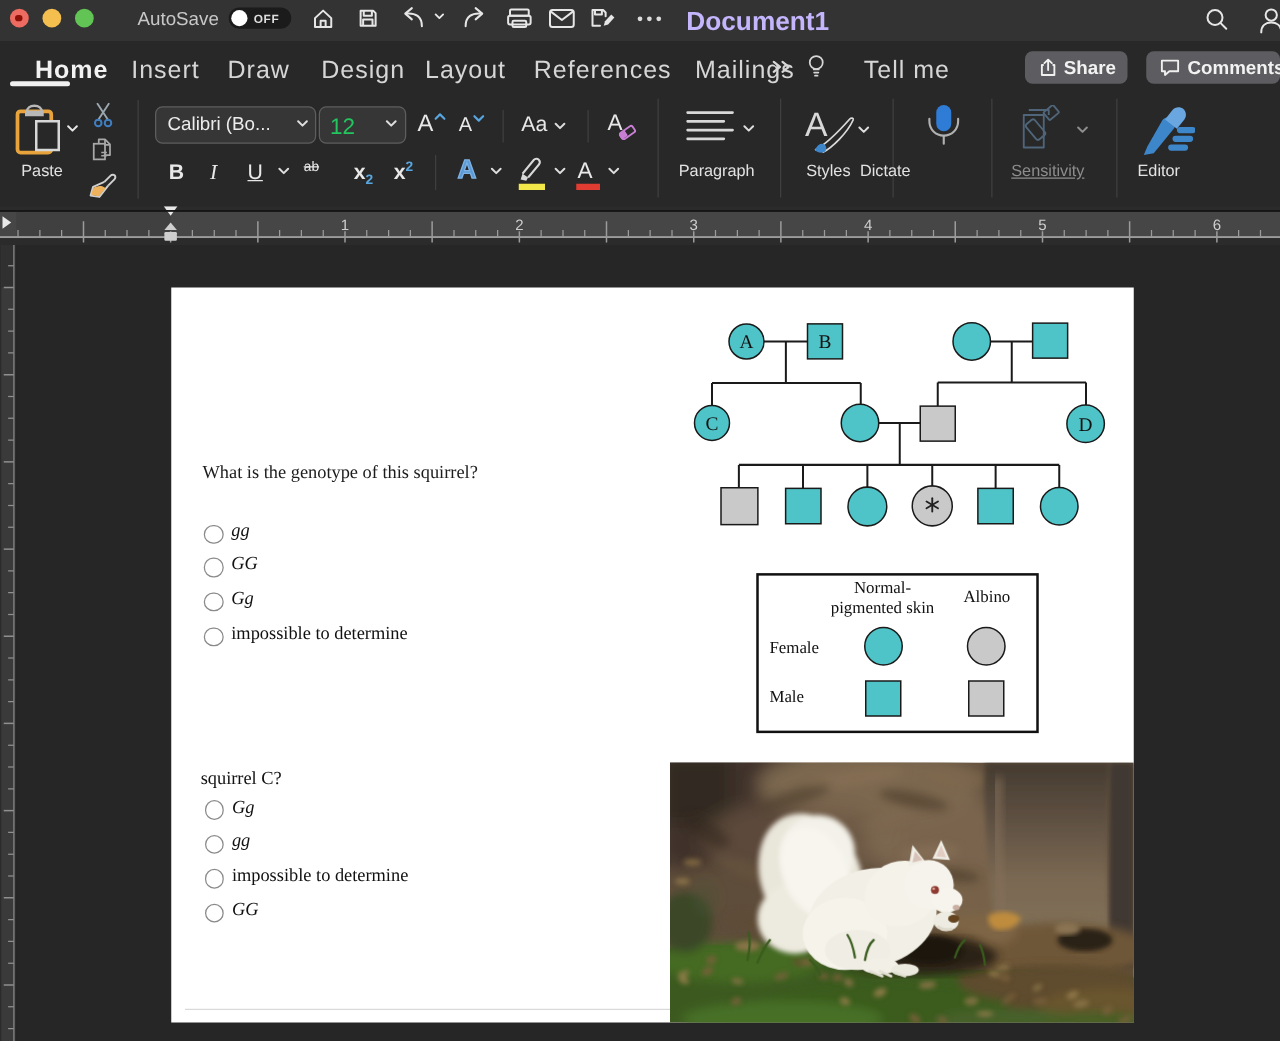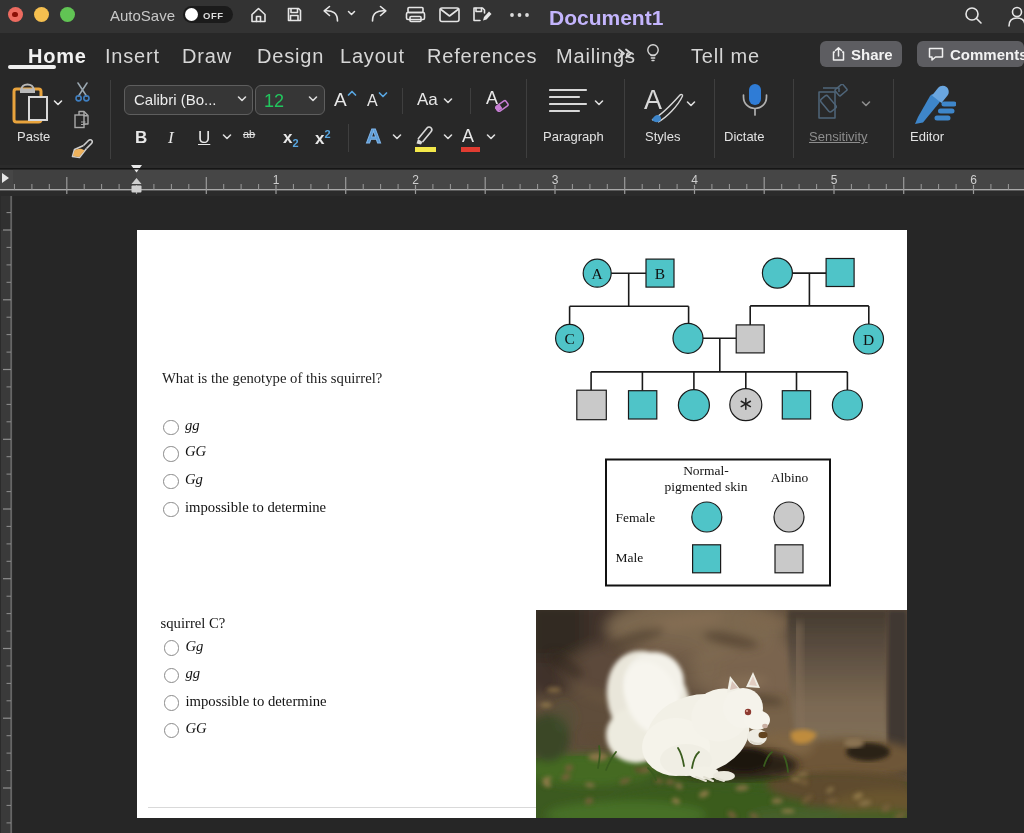--- a/index.html
+++ b/index.html
@@ -207,21 +207,21 @@
 <svg class="abs" style="left:686px;top:100px;" width="10" height="9" viewBox="0 0 10 9" fill="none">
     <path d="M1.5 2 L5 5.5 L8.5 2" stroke="#dddddd" stroke-width="1.6" stroke-linecap="round" stroke-linejoin="round"></path>
   </svg>
 <div class="lbl" style="left:645px;top:129px;">Styles</div>
 <div class="vdiv" style="left:714px;top:79px;height:79px;"></div>
 <svg class="abs" style="left:740px;top:83px;" width="30" height="42" viewBox="0 0 30 42" fill="none">
     <rect x="9" y="1" width="12" height="21" rx="6" fill="#2f7cd6"></rect>
     <path d="M3.5 12 V14 C3.5 20.5 8.5 25.5 15 25.5 C21.5 25.5 26.5 20.5 26.5 14 V12" stroke="#b0b0b0" stroke-width="1.7" stroke-linecap="round" fill="none"></path>
     <path d="M15 26 V32" stroke="#b0b0b0" stroke-width="1.7" stroke-linecap="round"></path>
   </svg>
-<div class="lbl" style="left:724px;top:129px;">Dictate</div>
+<div class="lbl" style="left:688px;top:129px;">Dictate</div>
 <div class="vdiv" style="left:793px;top:79px;height:79px;"></div>
 <svg class="abs" style="left:815px;top:84px;" width="42" height="38" viewBox="0 0 42 38" fill="none">
     <path d="M4 8 H20 V34 H4 Z M8 4 H24 V8" stroke="#4f6579" stroke-width="1.5" stroke-linejoin="round"></path>
     <rect x="9" y="12" width="9" height="16" rx="2" transform="rotate(-40 13 20)" stroke="#4f6579" stroke-width="1.5"></rect>
     <rect x="21" y="2" width="10" height="8" rx="1" transform="rotate(-40 26 6)" stroke="#4f6579" stroke-width="1.5"></rect>
   </svg>
 <svg class="abs" style="left:861px;top:100px;" width="10" height="9" viewBox="0 0 10 9" fill="none">
     <path d="M1.5 2 L5 5.5 L8.5 2" stroke="#8d8d8d" stroke-width="1.6" stroke-linecap="round" stroke-linejoin="round"></path>
   </svg>
 <div class="glbl" style="left:809px;top:129px;">Sensitivity</div>

